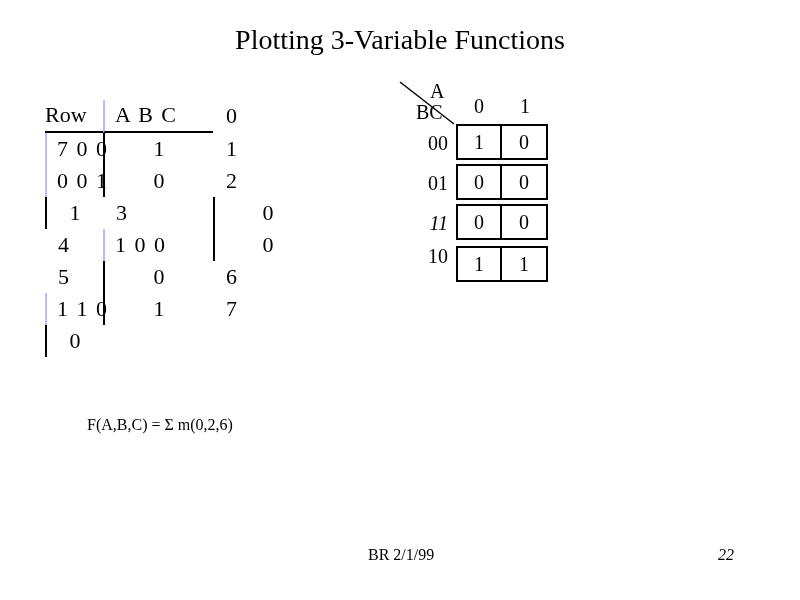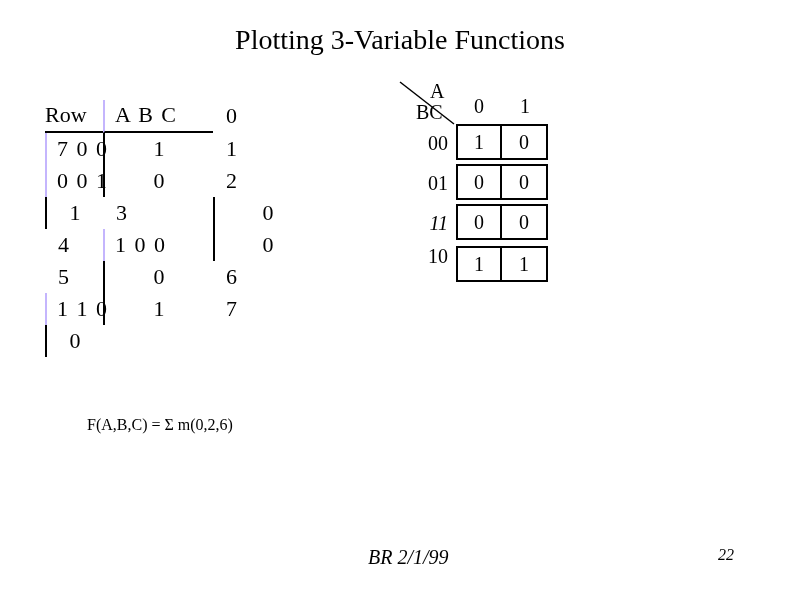--- a/index.html
+++ b/index.html
@@ -48,21 +48,21 @@
   .krow-1.kmap-row { top: 84px; }
   .krow-2.kmap-row { top: 124px; }
   .krow-3.kmap-row { top: 166px; }
   .krl-0 { top: 44px; }
   .krl-1 { top: 84px; }
   .krl-2 { top: 124px; font-style: italic; }
   .krl-3 { top: 157px; }
 
   
   .equation { position: absolute; left: 45px; top: 416px; font-size: 16px; margin-left: 42px; }
-  .footer-credit { position: absolute; left: 368px; top: 546px; font-size: 20px; font-style: italic; }
+  .footer-credit { position: absolute; left: 368px; top: 546px; font-size: 16px; }
   .page-number { position: absolute; left: 718px; top: 546px; font-size: 16px; font-style: italic; }
 </style>
 </head>
 <body>
 
 <div class="slide-title">Plotting 3-Variable Functions</div>
 
 <div class="truth-table">
   <div class="tt-cell tt-head">Row</div>
   <div class="tt-cell tt-head tt-col2">A B C</div>

